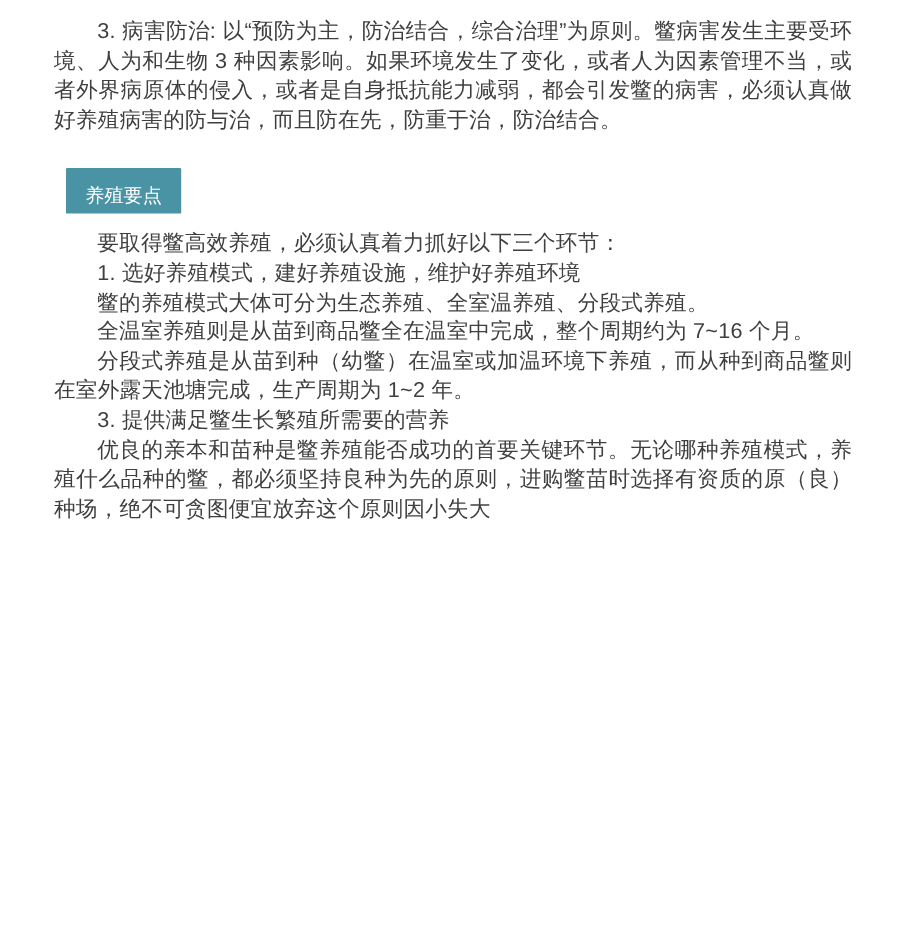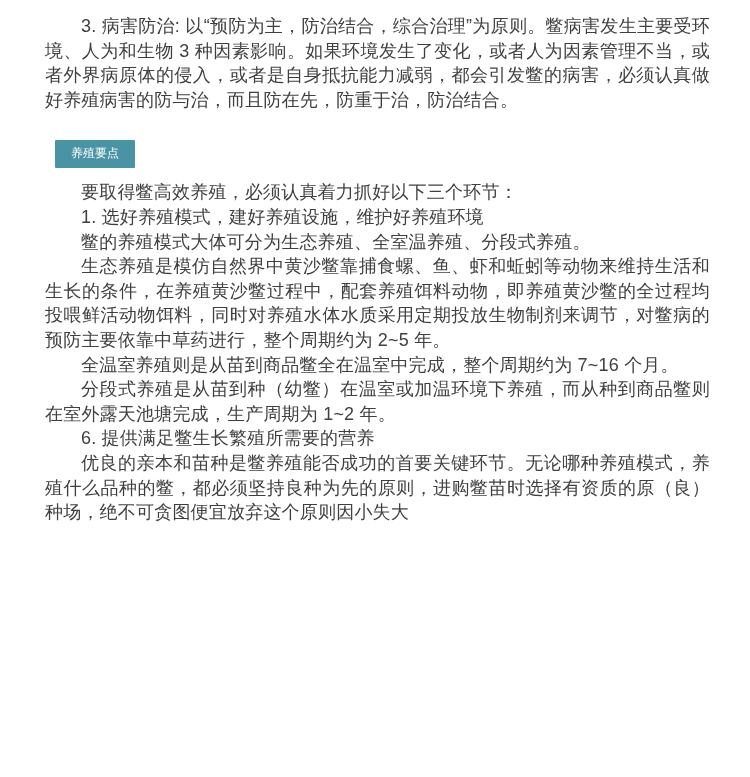--- a/index.html
+++ b/index.html
@@ -25,41 +25,40 @@
     font-size: 18px;
     line-height: 24.6px;
     color: #3f3f3f;
     text-align: justify;
     text-indent: 2em;
     letter-spacing: 0.2px;
   }
   .badge {
     display: inline-block;
     margin: 28px 0 12px 10px;
-    padding: 3px 16px 4px 16px;
+    padding: 13px 16px 4px 16px;
     background: #4a93a5;
     color: #ffffff;
-    font-size: 12px;
+    font-size: 16px;
     line-height: 21px;
     border-radius: 1px;
   }
 </style>
 </head>
 <body>
 
 <div class="page">
 
   <p class="para">3. 病害防治: 以“预防为主，防治结合，综合治理”为原则。鳖病害发生主要受环境、人为和生物 3 种因素影响。如果环境发生了变化，或者人为因素管理不当，或者外界病原体的侵入，或者是自身抵抗能力减弱，都会引发鳖的病害，必须认真做好养殖病害的防与治，而且防在先，防重于治，防治结合。</p>
 
   <div class="badge">
     <span>养殖要点</span>
   </div>
 
   <p class="para">要取得鳖高效养殖，必须认真着力抓好以下三个环节：</p>
   <p class="para">1. 选好养殖模式，建好养殖设施，维护好养殖环境</p>
   <p class="para">鳖的养殖模式大体可分为生态养殖、全室温养殖、分段式养殖。</p>
-  <p class="para">生态养殖是模仿自然界中黄沙鳖靠捕食螺、鱼、虾和蚯蚓等动物来维持生活和生长的条件，在养殖黄沙鳖过程中，配套养殖饵料动物，即养殖黄沙鳖的全过程均投喂鲜活动物饵料，同时对养殖水体水质采用定期投放生物制剂来调节，对鳖病的预防主要依靠中草药进行，整个周期约为 2~5 年。</p>
   <p class="para">全温室养殖则是从苗到商品鳖全在温室中完成，整个周期约为 7~16 个月。</p>
   <p class="para">分段式养殖是从苗到种（幼鳖）在温室或加温环境下养殖，而从种到商品鳖则在室外露天池塘完成，生产周期为 1~2 年。</p>
-  <p class="para">6. 提供满足鳖生长繁殖所需要的营养</p>
+  <p class="para">3. 提供满足鳖生长繁殖所需要的营养</p>
   <p class="para">优良的亲本和苗种是鳖养殖能否成功的首要关键环节。无论哪种养殖模式，养殖什么品种的鳖，都必须坚持良种为先的原则，进购鳖苗时选择有资质的原（良）种场，绝不可贪图便宜放弃这个原则因小失大</p>
 
 </div>
 
 </body></html>

